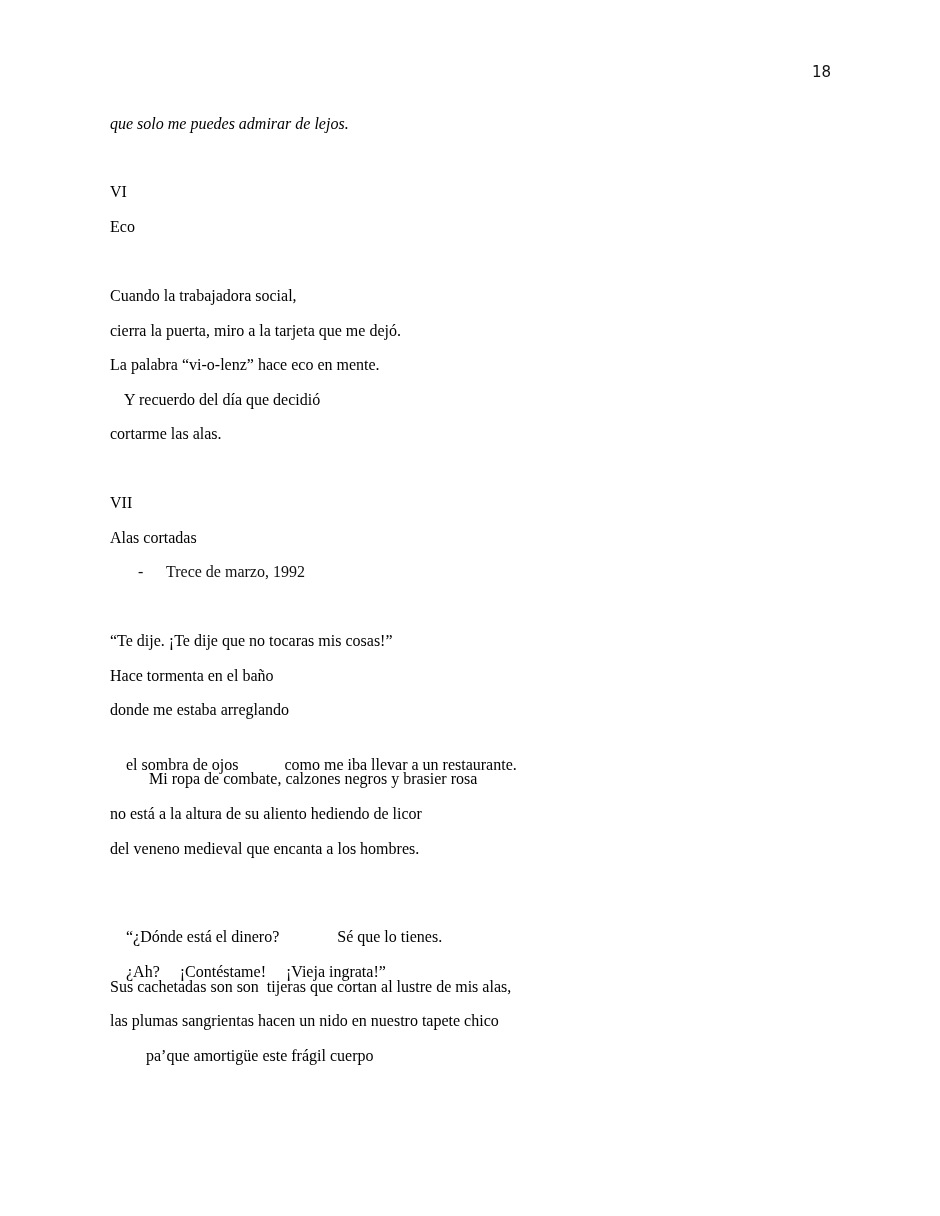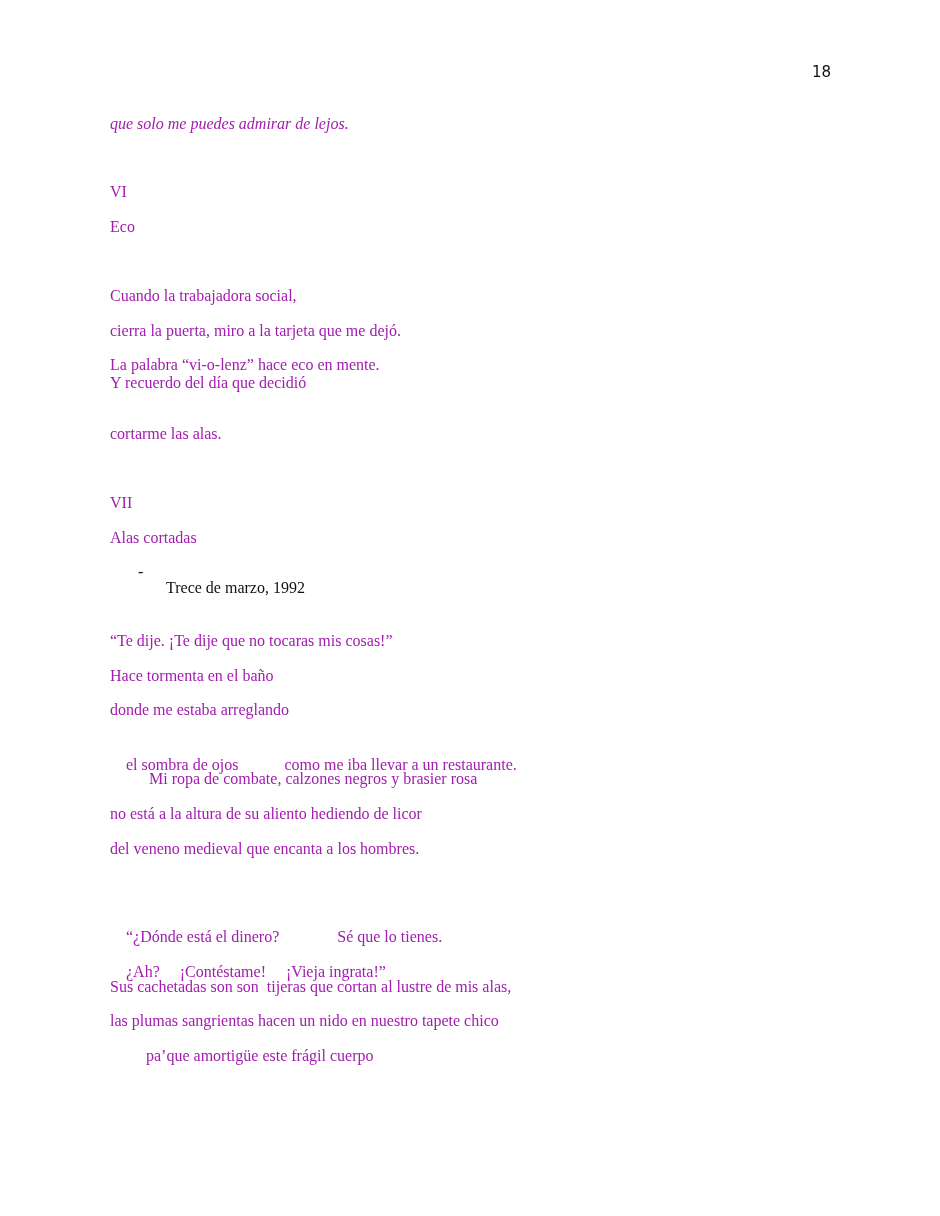--- a/index.html
+++ b/index.html
@@ -29,21 +29,21 @@
       font-family: "DejaVu Sans", "Liberation Sans", sans-serif;
       font-size: 15px;
       color: #111111;
     }
     .line {
       position: absolute;
       left: 110px;
       font-size: 16px;
       line-height: 20px;
       white-space: pre;
-      color: #a21caf;
+      color: #000000;
     }
     .italic {
       font-style: italic;
     }
     .dash-item {
       position: absolute;
       left: 110px;
       font-size: 16px;
       line-height: 20px;
       white-space: pre;
@@ -51,42 +51,41 @@
     .dash-item .dash {
       position: absolute;
       left: 28px;
       top: 0;
     }
     .dash-item .text {
       position: absolute;
       left: 56px;
       top: 0;
       white-space: pre;
-      margin-top: 16px;
     }
     .gap {
       display: inline-block;
     }
   </style>
 </head>
 <body>
 
 <div class="page">
 
   <div class="page-number">18</div>
 
   <div class="line italic" style="top:114px;">que solo me puedes admirar de lejos.</div>
 
   <div class="line" style="top:182px;">VI</div>
   <div class="line" style="top:217px;">Eco</div>
 
   <div class="line" style="top:286px;">Cuando la trabajadora social,</div>
   <div class="line" style="top:321px;">cierra la puerta, miro a la tarjeta que me dejó.</div>
   <div class="line" style="top:355px;">La palabra “vi-o-lenz” hace eco en mente.</div>
-  <div class="line" style="top:373px;">Y recuerdo del día que decidió</div>
+  <div class="line" style="top:390px;margin-left:14px;">Y recuerdo del día que decidió</div>
   <div class="line" style="top:424px;">cortarme las alas.</div>
 
   <div class="line" style="top:493px;">VII</div>
   <div class="line" style="top:528px;">Alas cortadas</div>
 
   <div class="dash-item" style="top:562px;">
     <span class="dash">-</span>
     <span class="text">Trece de marzo, 1992</span>
   </div>
 

